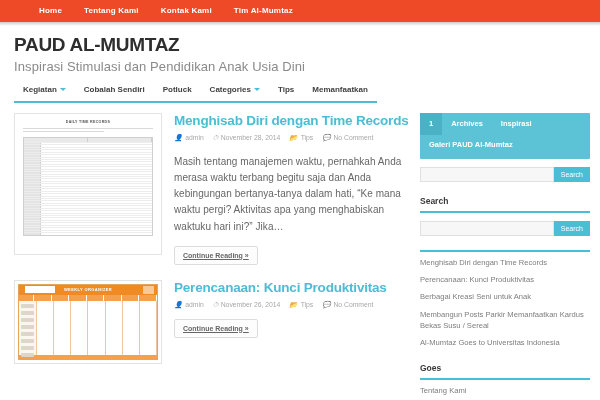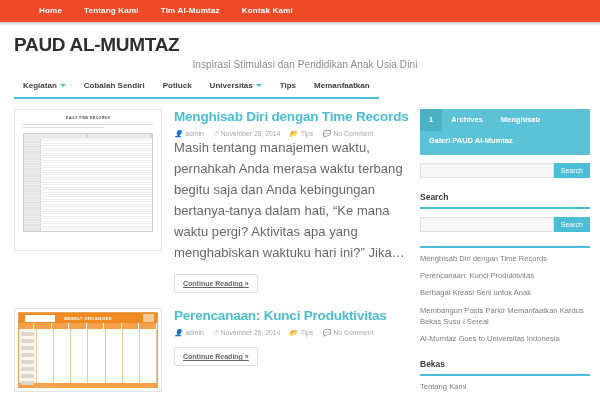--- a/index.html
+++ b/index.html
@@ -27,21 +27,21 @@
     background: linear-gradient(to bottom, rgba(0,0,0,.20), rgba(0,0,0,0));
   }
 
   
   .brand { padding: 9px 4px 0 14px; }
   .site-title {
     font-size: 19px; font-weight: bold; color: #2e2e2e;
     letter-spacing: -0.3px; line-height: 1.1;
   }
   .site-tagline {
-    font-size: 10px; color: #8a8a8a; margin-top: 3px; letter-spacing: .1px; text-align: center;
+    font-size: 13px; color: #8a8a8a; margin-top: 3px; letter-spacing: .1px;
   }
 
   
   .cattabs {
     display: flex; align-items: flex-end;
     padding: 10px 0 0 14px; gap: 0px;
   }
   .cattab {
     font-size: 8px; font-weight: bold; color: #3f3f3f;
     padding: 0 9px 5px 9px; white-space: nowrap;
@@ -73,21 +73,21 @@
     font-size: 13.5px; font-weight: bold; color: #4bbdd4;
     line-height: 1.18; letter-spacing: -0.2px;
   }
   .art-meta {
     display: flex; align-items: center; gap: 9px;
     margin-top: 5px; font-size: 6.8px; color: #a8a8a8;
   }
   .art-meta span { display: flex; align-items: center; gap: 2.5px; }
   .mi { font-size: 7px; color: #a8a8a8; line-height: 1; }
   .art-excerpt {
-    margin-top: 0; font-size: 13px; color: #666;
+    margin-top: 13px; font-size: 10px; color: #666;
     line-height: 1.62; letter-spacing: .05px;
   }
   .btn-more {
     display: inline-block; margin-top: 11px;
     font-size: 7px; font-weight: bold; color: #666;
     border: 1px solid #dcdcdc; background: #fdfdfd;
     padding: 5px 8px; border-radius: 2px;
   }
 
   
@@ -160,43 +160,43 @@
   }
 </style>
 </head>
 <body>
 
 <div class="page">
 
   <div class="topnav">
     <a href="#">Home</a>
     <a href="#">Tentang Kami</a>
+    <a href="#">Kontak Kami</a>
     <a href="#">Tim Al-Mumtaz</a>
-    <a href="#">Kontak Kami</a>
   </div>
   <div class="nav-shadow"></div>
 
   <div class="brand">
     <div class="site-title">PAUD AL-MUMTAZ</div>
     <div class="site-tagline">Inspirasi Stimulasi dan Pendidikan Anak Usia Dini</div>
   </div>
 
   <div class="cattabs">
     <div class="cattab">
       <span>Kegiatan</span>
       <i class="caret"></i>
     </div>
     <div class="cattab">
       <span>Cobalah Sendiri</span>
     </div>
     <div class="cattab">
       <span>Potluck</span>
     </div>
     <div class="cattab">
-      <span>Universitas</span>
+      <span>Categories</span>
       <i class="caret"></i>
     </div>
     <div class="cattab">
       <span>Tips</span>
     </div>
     <div class="cattab">
       <span>Memanfaatkan</span>
     </div>
     <div class="tabs-spacer"></div>
   </div>
@@ -467,21 +467,21 @@
       </div>
 
     </div>
 
     <div class="side">
 
       <div class="tabwidget">
         <div class="tabwidget-head">
           <div class="tw-tab active">1</div>
           <div class="tw-tab">Archives</div>
-          <div class="tw-tab">Menghisab</div>
+          <div class="tw-tab">Inspirasi</div>
         </div>
         <div class="tabwidget-body">
           <div class="tw-item">Galeri PAUD Al-Mumtaz</div>
         </div>
       </div>
 
       <div class="searchrow">
         <input type="text" placeholder="" style="">
         <button>Search</button>
       </div>
@@ -500,21 +500,21 @@
         <ul class="widget-list">
           <li>Menghisab Diri dengan Time Records</li>
           <li>Perencanaan: Kunci Produktivitas</li>
           <li>Berbagai Kreasi Seni untuk Anak</li>
           <li>Membangun Posts Parkir Memanfaatkan Kardus Bekas Susu / Sereal</li>
           <li>Al-Mumtaz Goes to Universitas Indonesia</li>
         </ul>
       </div>
 
       <div class="widget">
-        <div class="widget-title">Bekas</div>
+        <div class="widget-title">Goes</div>
         <div class="widget-rule"></div>
         <ul class="widget-list">
           <li>Tentang Kami</li>
         </ul>
       </div>
 
     </div>
   </div>
 </div>
 

